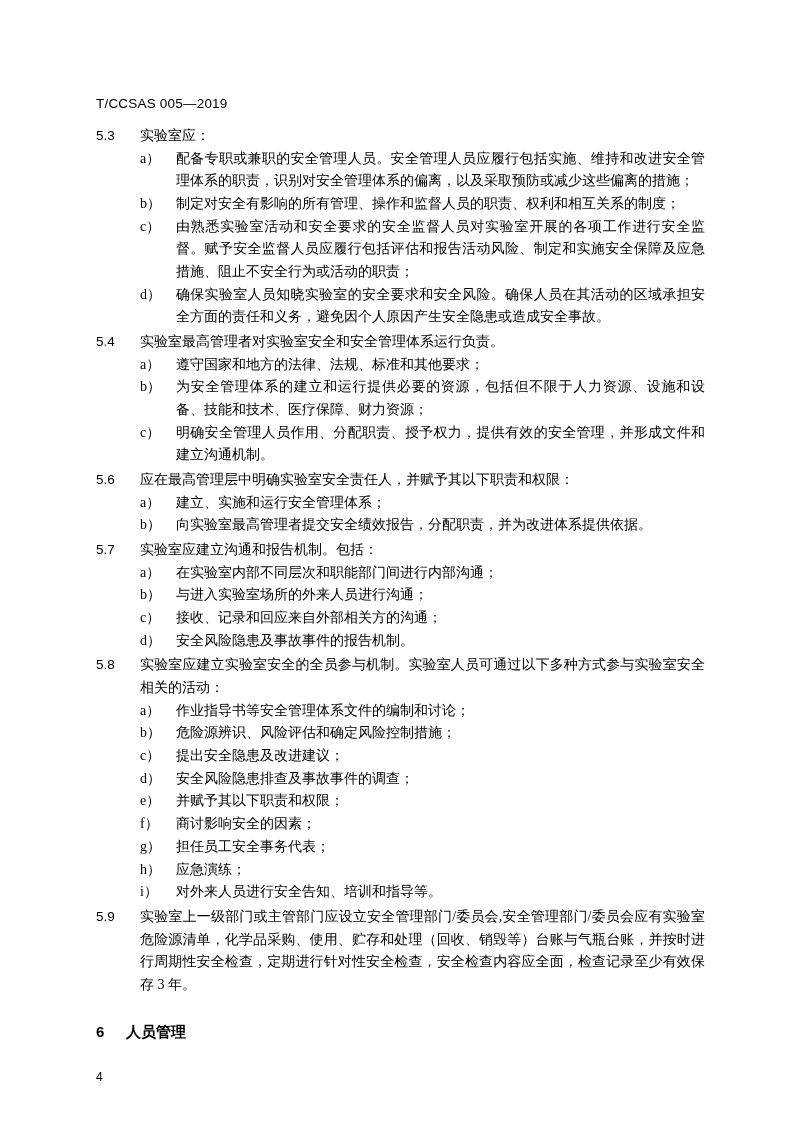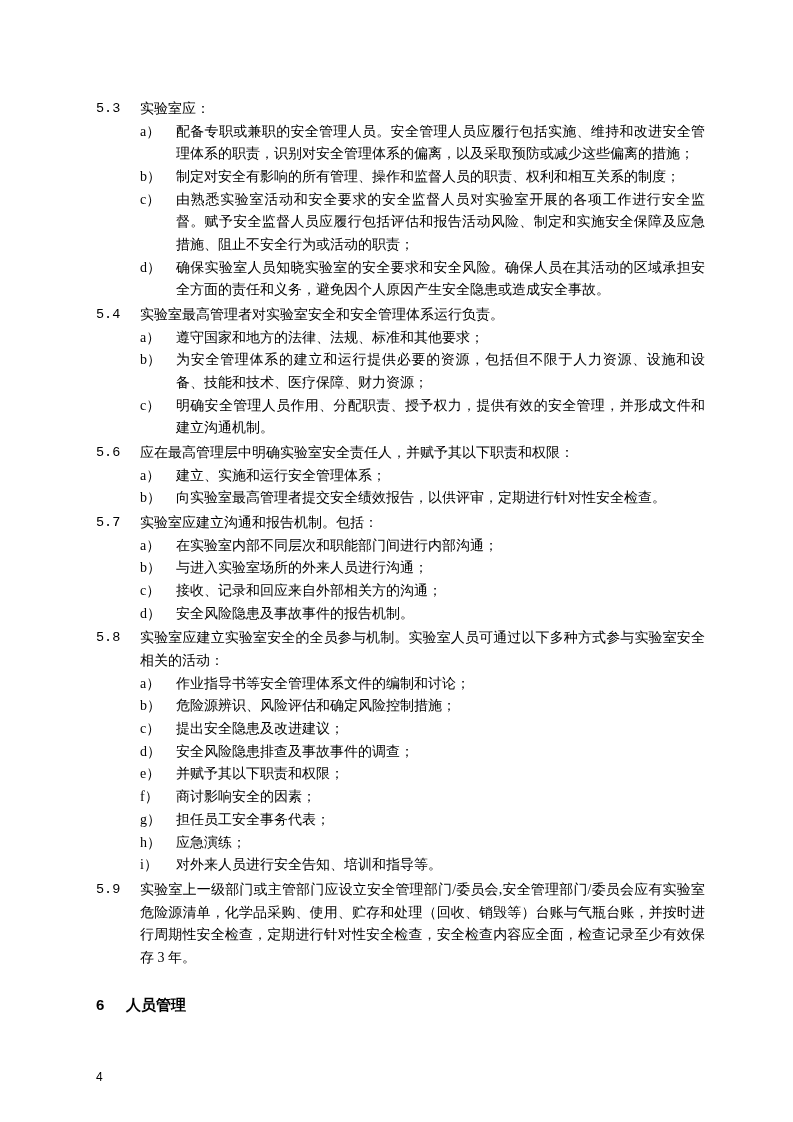--- a/index.html
+++ b/index.html
@@ -32,21 +32,21 @@
   .clause {
     display: flex;
     align-items: flex-start;
     font-size: 14px;
     line-height: 1.62;
     margin-top: 2px;
   }
   .clause-num {
     width: 44px;
     flex: 0 0 44px;
-    font-family: Liberation Mono, monospace;
+    font-family: Liberation Sans, sans-serif;
     font-size: 13.5px;
     line-height: 1.62;
   }
   .clause-body {
     flex: 1 1 auto;
     text-align: justify;
   }
   .sub {
     display: flex;
     align-items: flex-start;
@@ -87,20 +87,21 @@
     bottom: 38px;
     font-size: 12px;
     font-family: "Liberation Sans", "DejaVu Sans", sans-serif;
   }
 </style>
 </head>
 <body>
 
 <div class="page">
 
+  <div class="header">T/CCSAS 005—2019</div>
 
   <div class="clause">
     <div class="clause-num">5.3</div>
     <div class="clause-body">实验室应：</div>
   </div>
   <div class="sub">
     <div class="sub-label">a）</div>
     <div class="sub-text">配备专职或兼职的安全管理人员。安全管理人员应履行包括实施、维持和改进安全管理体系的职责，识别对安全管理体系的偏离，以及采取预防或减少这些偏离的措施；</div>
   </div>
   <div class="sub">
@@ -137,21 +138,21 @@
   <div class="clause">
     <div class="clause-num">5.6</div>
     <div class="clause-body">应在最高管理层中明确实验室安全责任人，并赋予其以下职责和权限：</div>
   </div>
   <div class="sub">
     <div class="sub-label">a）</div>
     <div class="sub-text">建立、实施和运行安全管理体系；</div>
   </div>
   <div class="sub">
     <div class="sub-label">b）</div>
-    <div class="sub-text">向实验室最高管理者提交安全绩效报告，以供评审，定期进行针对性安全检查。</div>
+    <div class="sub-text">向实验室最高管理者提交安全绩效报告，分配职责，并为改进体系提供依据。</div>
   </div>
 
   <div class="clause">
     <div class="clause-num">5.7</div>
     <div class="clause-body">实验室应建立沟通和报告机制。包括：</div>
   </div>
   <div class="sub">
     <div class="sub-label">a）</div>
     <div class="sub-text">在实验室内部不同层次和职能部门间进行内部沟通；</div>
   </div>

